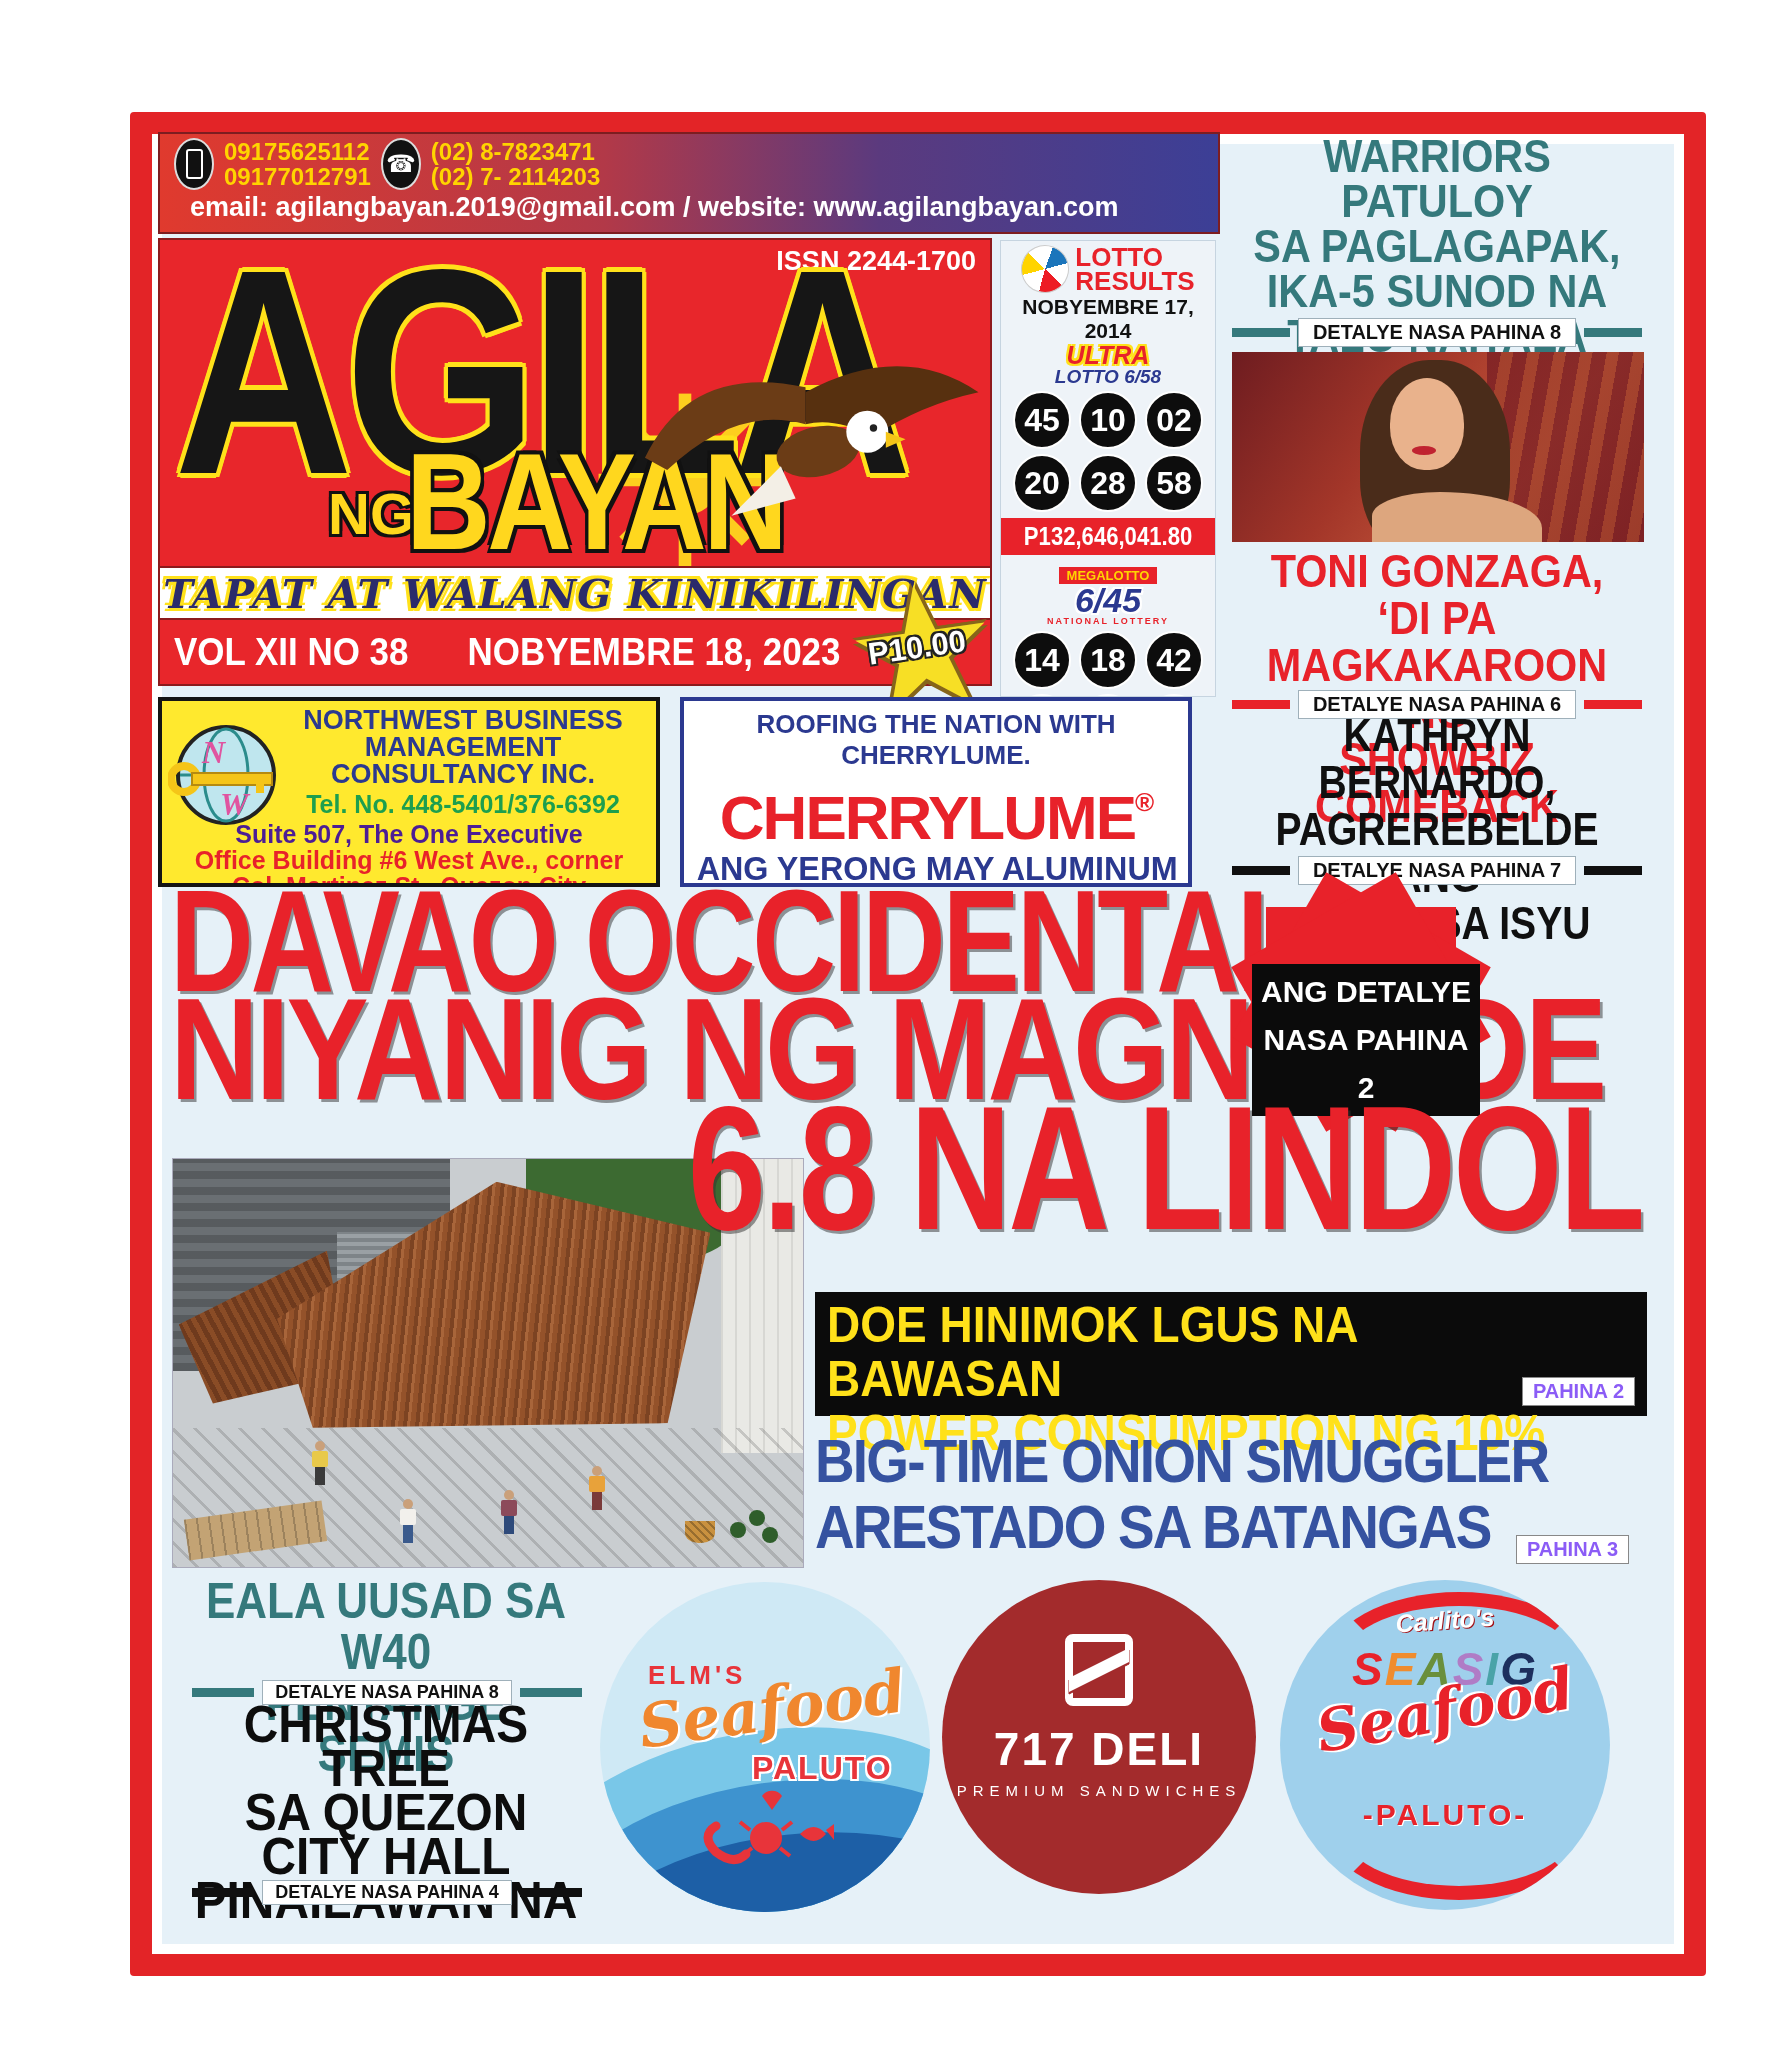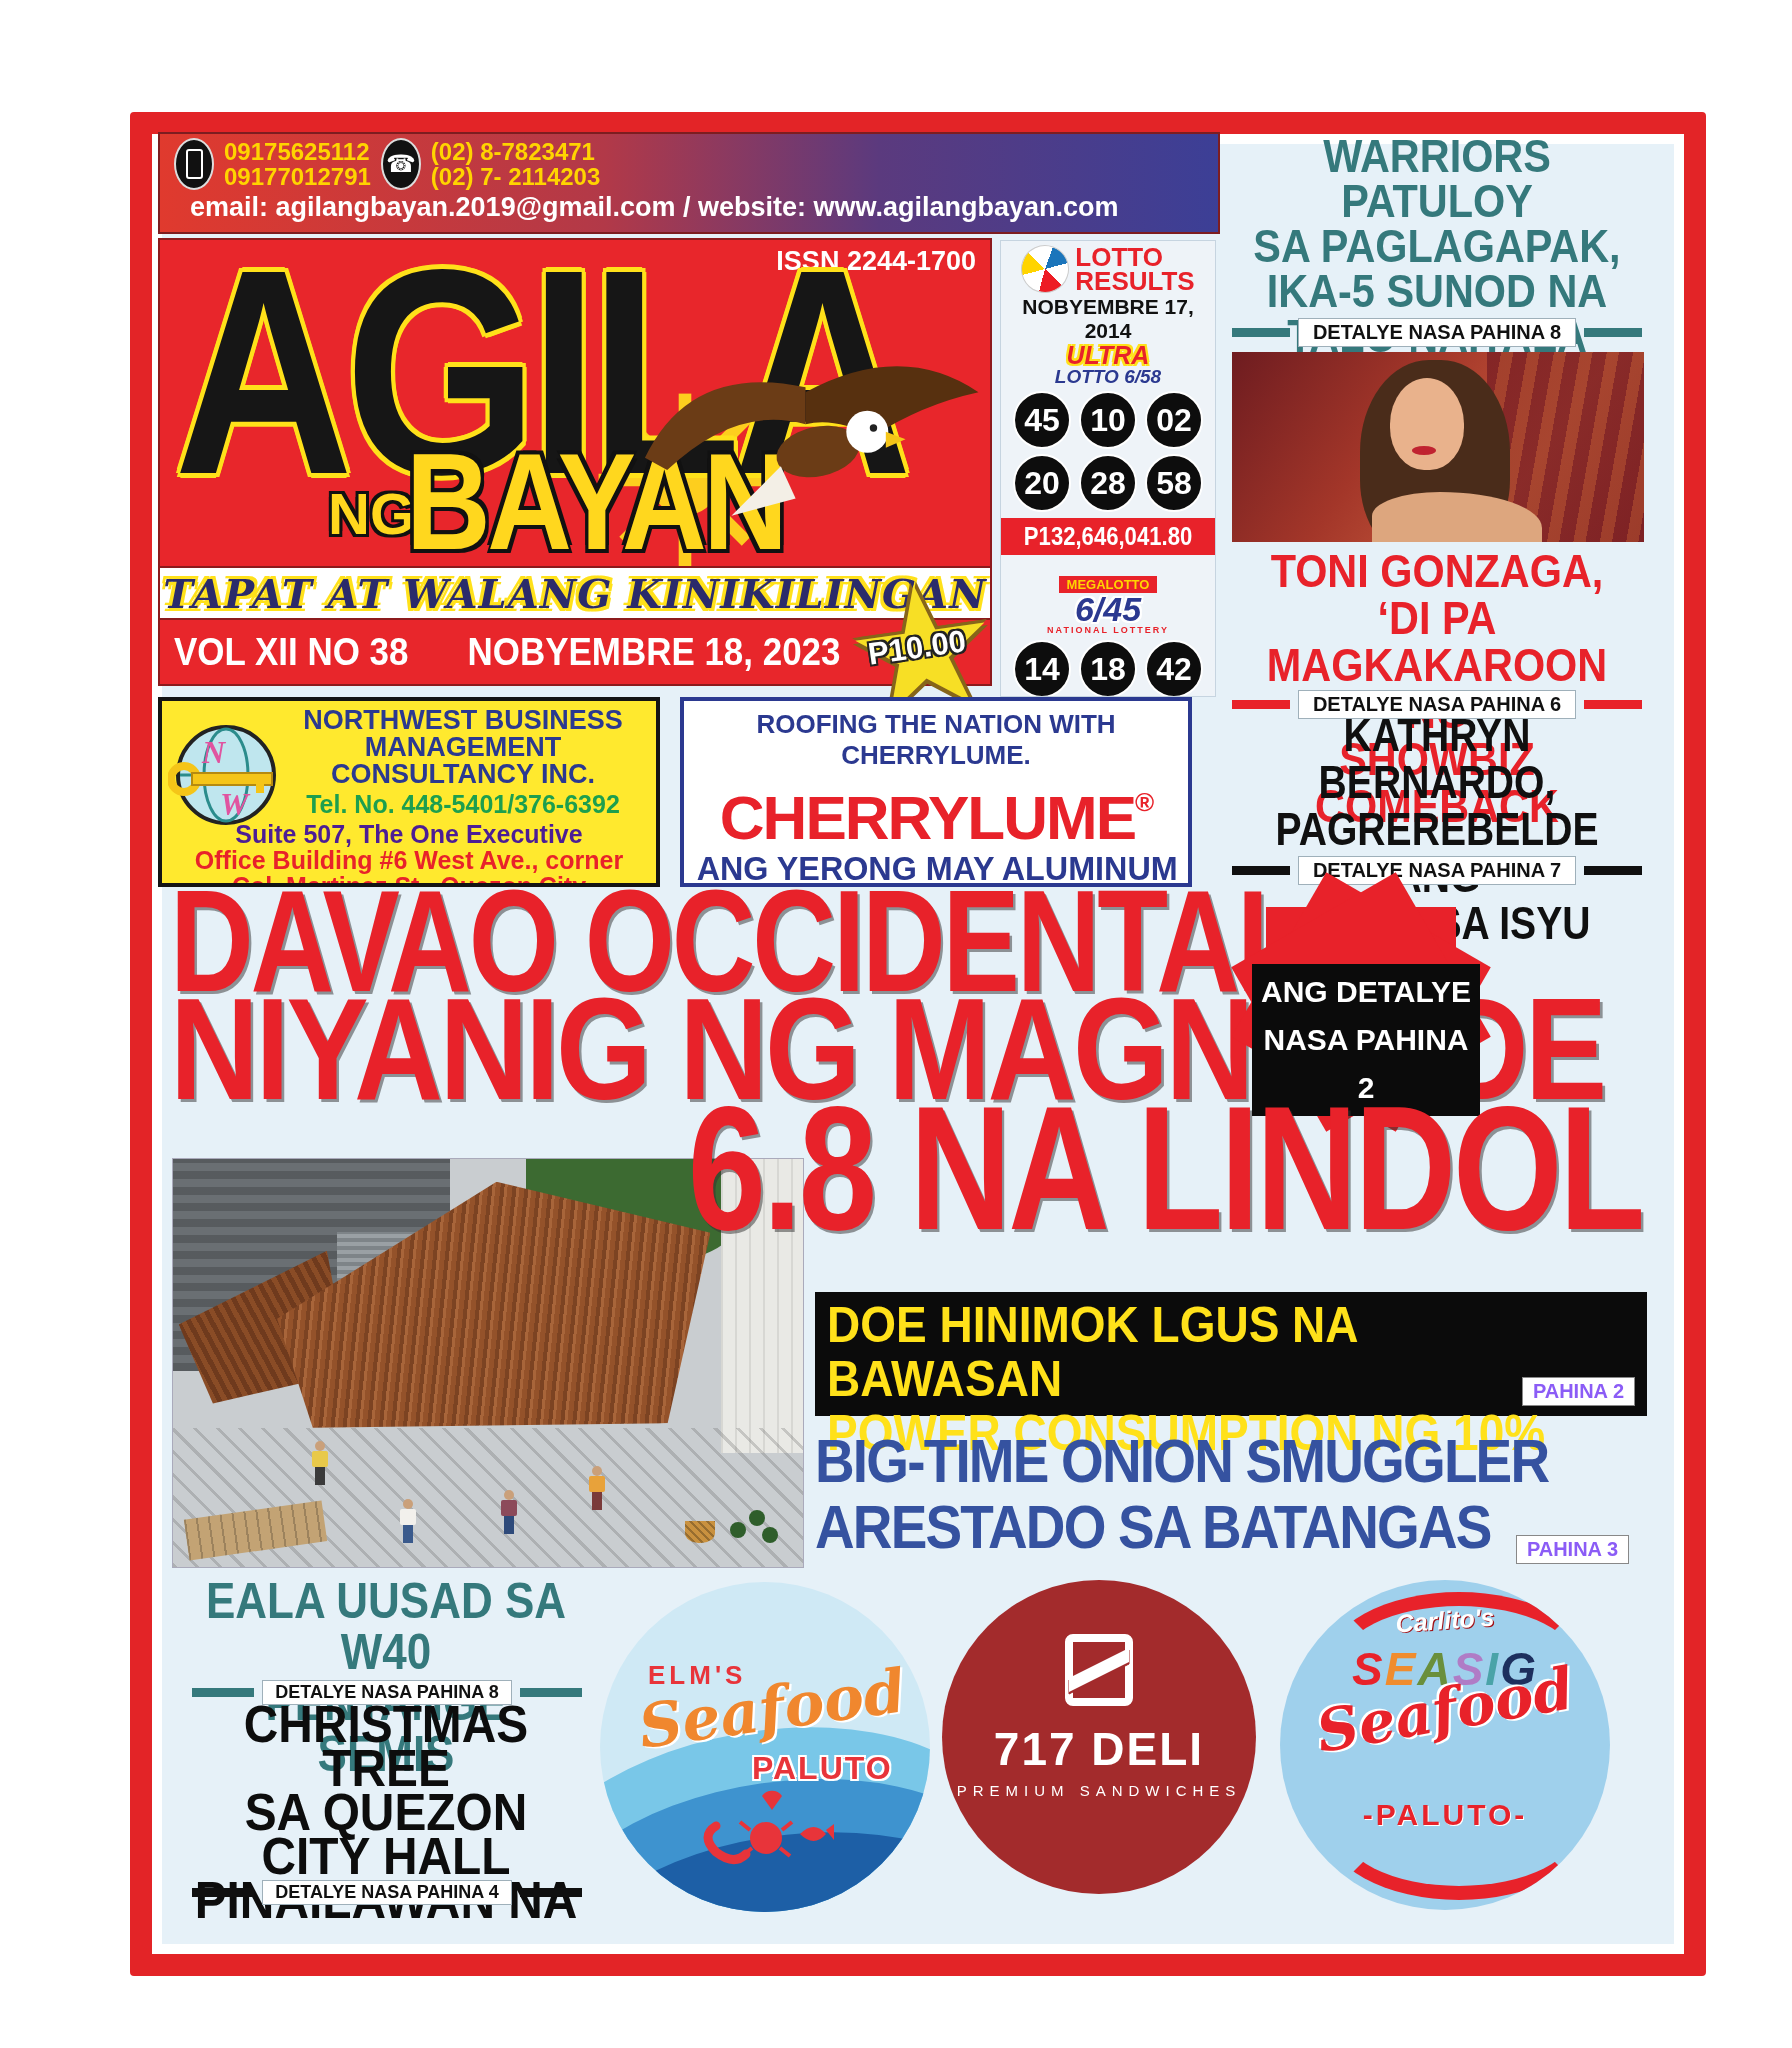--- a/index.html
+++ b/index.html
@@ -64,21 +64,21 @@
         border:1px solid #ccc;transform:rotate(20deg);}
   #lotto .hdr-text{color:#e8222a;font-weight:bold;font-size:26px;line-height:24px;text-align:left;white-space:pre-line;}
   #lotto .ldate{font-weight:bold;font-size:21px;color:#111;margin-top:2px;}
   .game-ultra-top{font-style:italic;font-weight:bold;font-size:25px;color:#e8222a;line-height:24px;
         text-shadow:-2px -2px 0 #ffe11a,2px -2px 0 #ffe11a,-2px 2px 0 #ffe11a,2px 2px 0 #ffe11a;}
   .game-ultra-bot{font-style:italic;font-weight:bold;font-size:19px;color:#2b3990;line-height:19px;}
   .balls{display:flex;justify-content:center;gap:8px;margin-top:5px;}
   .ball{width:58px;height:58px;border-radius:50%;background:#0d0d0d;color:#fff;font-weight:bold;font-size:32px;
         display:flex;align-items:center;justify-content:center;border:2px solid #fff;box-sizing:border-box;}
   .jackpot{background:#e8222a;color:#fff;font-weight:bold;font-size:26px;padding:3px 0;margin-top:6px;}
-  .mega-label{display:inline-block;background:#e8222a;color:#ffd400;font-weight:bold;font-size:13px;padding:1px 8px;margin-top:21px;}
+  .mega-label{display:inline-block;background:#e8222a;color:#ffd400;font-weight:bold;font-size:13px;padding:1px 8px;margin-top:12px;}
   .mega-game{font-style:italic;font-weight:bold;font-size:34px;line-height:32px;color:#2b3990;
         text-shadow:-2px -2px 0 #fff,2px -2px 0 #fff,-2px 2px 0 #fff,2px 2px 0 #fff;}
   .mega-sub{font-size:9px;font-weight:bold;color:#e8222a;letter-spacing:2px;line-height:10px;}
 
   
   .rc-head{font-weight:bold;text-align:center;line-height:45px;}
   #warriors-head{left:1228px;top:134px;width:418px;font-size:46px;color:#35797c;}
   #toni-head{left:1228px;top:548px;width:418px;font-size:46px;line-height:47px;color:#e8222a;}
   #kathryn-head{left:1222px;top:712px;width:430px;font-size:46px;line-height:47px;color:#101010;}
   .detail-bar{display:flex;align-items:center;gap:8px;}

